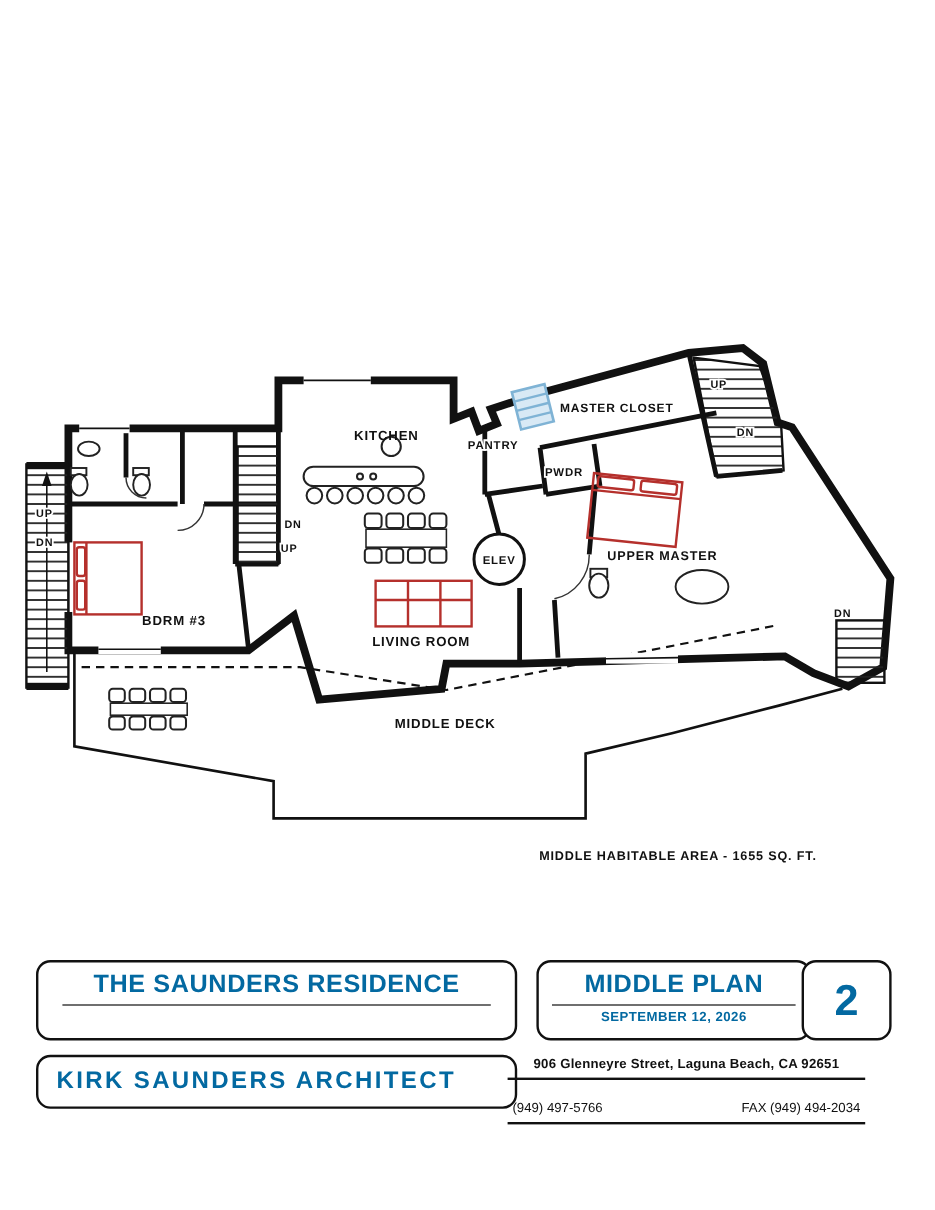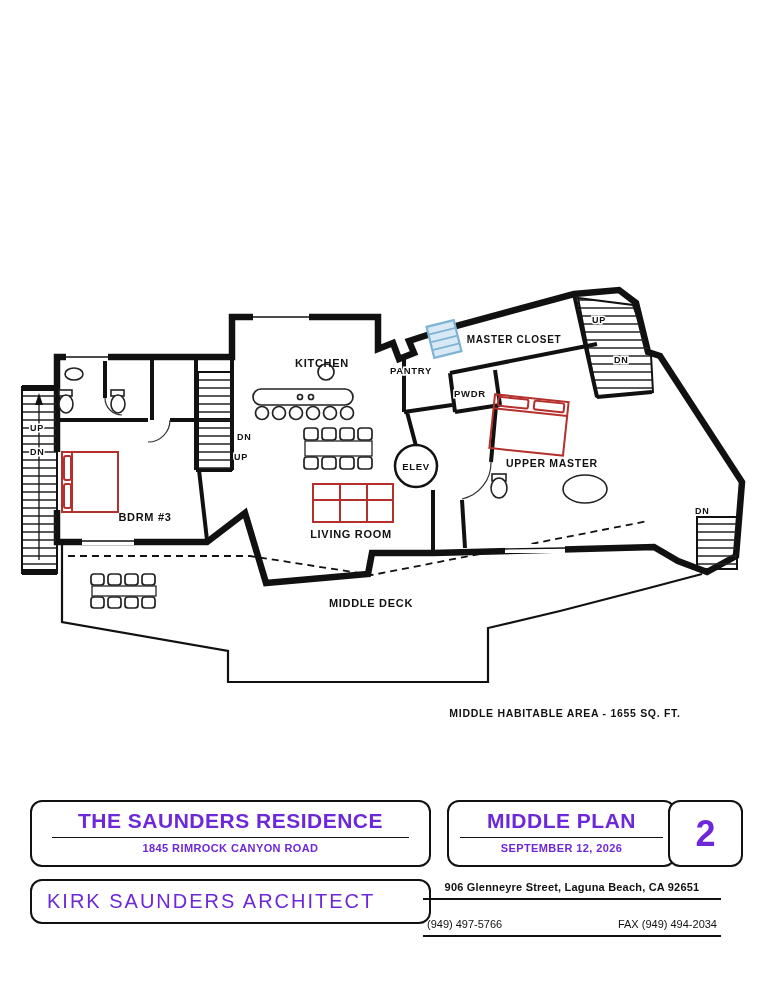--- a/index.html
+++ b/index.html
@@ -8,31 +8,31 @@
     font-family:"Liberation Sans", sans-serif; overflow:hidden;
   }
   svg text {
     font-family:"Liberation Sans", sans-serif;
     fill:#111; font-weight:bold; letter-spacing:0.7px;
   }
   .halo { paint-order:stroke; stroke:#ffffff; stroke-width:3px; }
   
   .tbox {
     position:absolute; border:2.5px solid #111; border-radius:12px;
-    background:#fff; box-sizing:border-box; text-align:center; color:#6d28d9;
+    background:#fff; box-sizing:border-box; text-align:center; color:#0369a1;
   }
   .box-res    { left:30px;  top:800px; width:401px; height:67px; padding-top:7px; }
   .box-plan   { left:447px; top:800px; width:229px; height:67px; padding-top:7px; }
   .box-num    { left:668px; top:800px; width:75px;  height:67px; display:flex; align-items:center; justify-content:center; }
   .box-arch   { left:30px;  top:879px; width:401px; height:45px; display:flex; align-items:center; text-align:left; padding-left:15px; }
   .t-big   { font-size:21px; font-weight:bold; letter-spacing:0.5px; }
   .t-rule  { border-top:1.5px solid #111; width:90%; margin:4px auto 4px; }
   .t-sub   { font-size:11px; font-weight:bold; letter-spacing:0.4px; }
   .t-num   { font-size:36px; font-weight:bold; }
-  .t-arch  { font-size:20px; font-weight:normal; letter-spacing:2px; }
+  .t-arch  { font-size:20px; font-weight:bold; letter-spacing:2px; }
   .contact { position:absolute; left:423px; top:879px; width:298px; color:#111; }
   .contact-addr {
     font-size:11px; font-weight:bold; text-align:center; letter-spacing:0.2px;
     padding:2px 0 5px; border-bottom:2px solid #111;
   }
   .contact-phones {
     display:flex; justify-content:space-between; font-size:11px; font-weight:normal;
     padding:6px 4px 5px; border-bottom:2px solid #111;margin-top:12px;
   }
 </style>
@@ -188,21 +188,20 @@
     <text x="614" y="363" font-size="9" class="halo">DN</text>
     <text x="695" y="514" font-size="9" class="halo">DN</text>
 
     <text x="565" y="717" font-size="10.5" text-anchor="middle">MIDDLE HABITABLE AREA - 1655 SQ. FT.</text>
   </svg>
 
   
   <div class="tbox box-res">
     <div class="t-big">THE SAUNDERS RESIDENCE</div>
     <div class="t-rule"></div>
-    <div class="t-sub">1845 RIMROCK CANYON ROAD</div>
   </div>
 
   <div class="tbox box-plan">
     <div class="t-big">MIDDLE PLAN</div>
     <div class="t-rule"></div>
     <div class="t-sub">SEPTEMBER 12, 2026</div>
   </div>
 
   <div class="tbox box-num">
     <div class="t-num">2</div>

